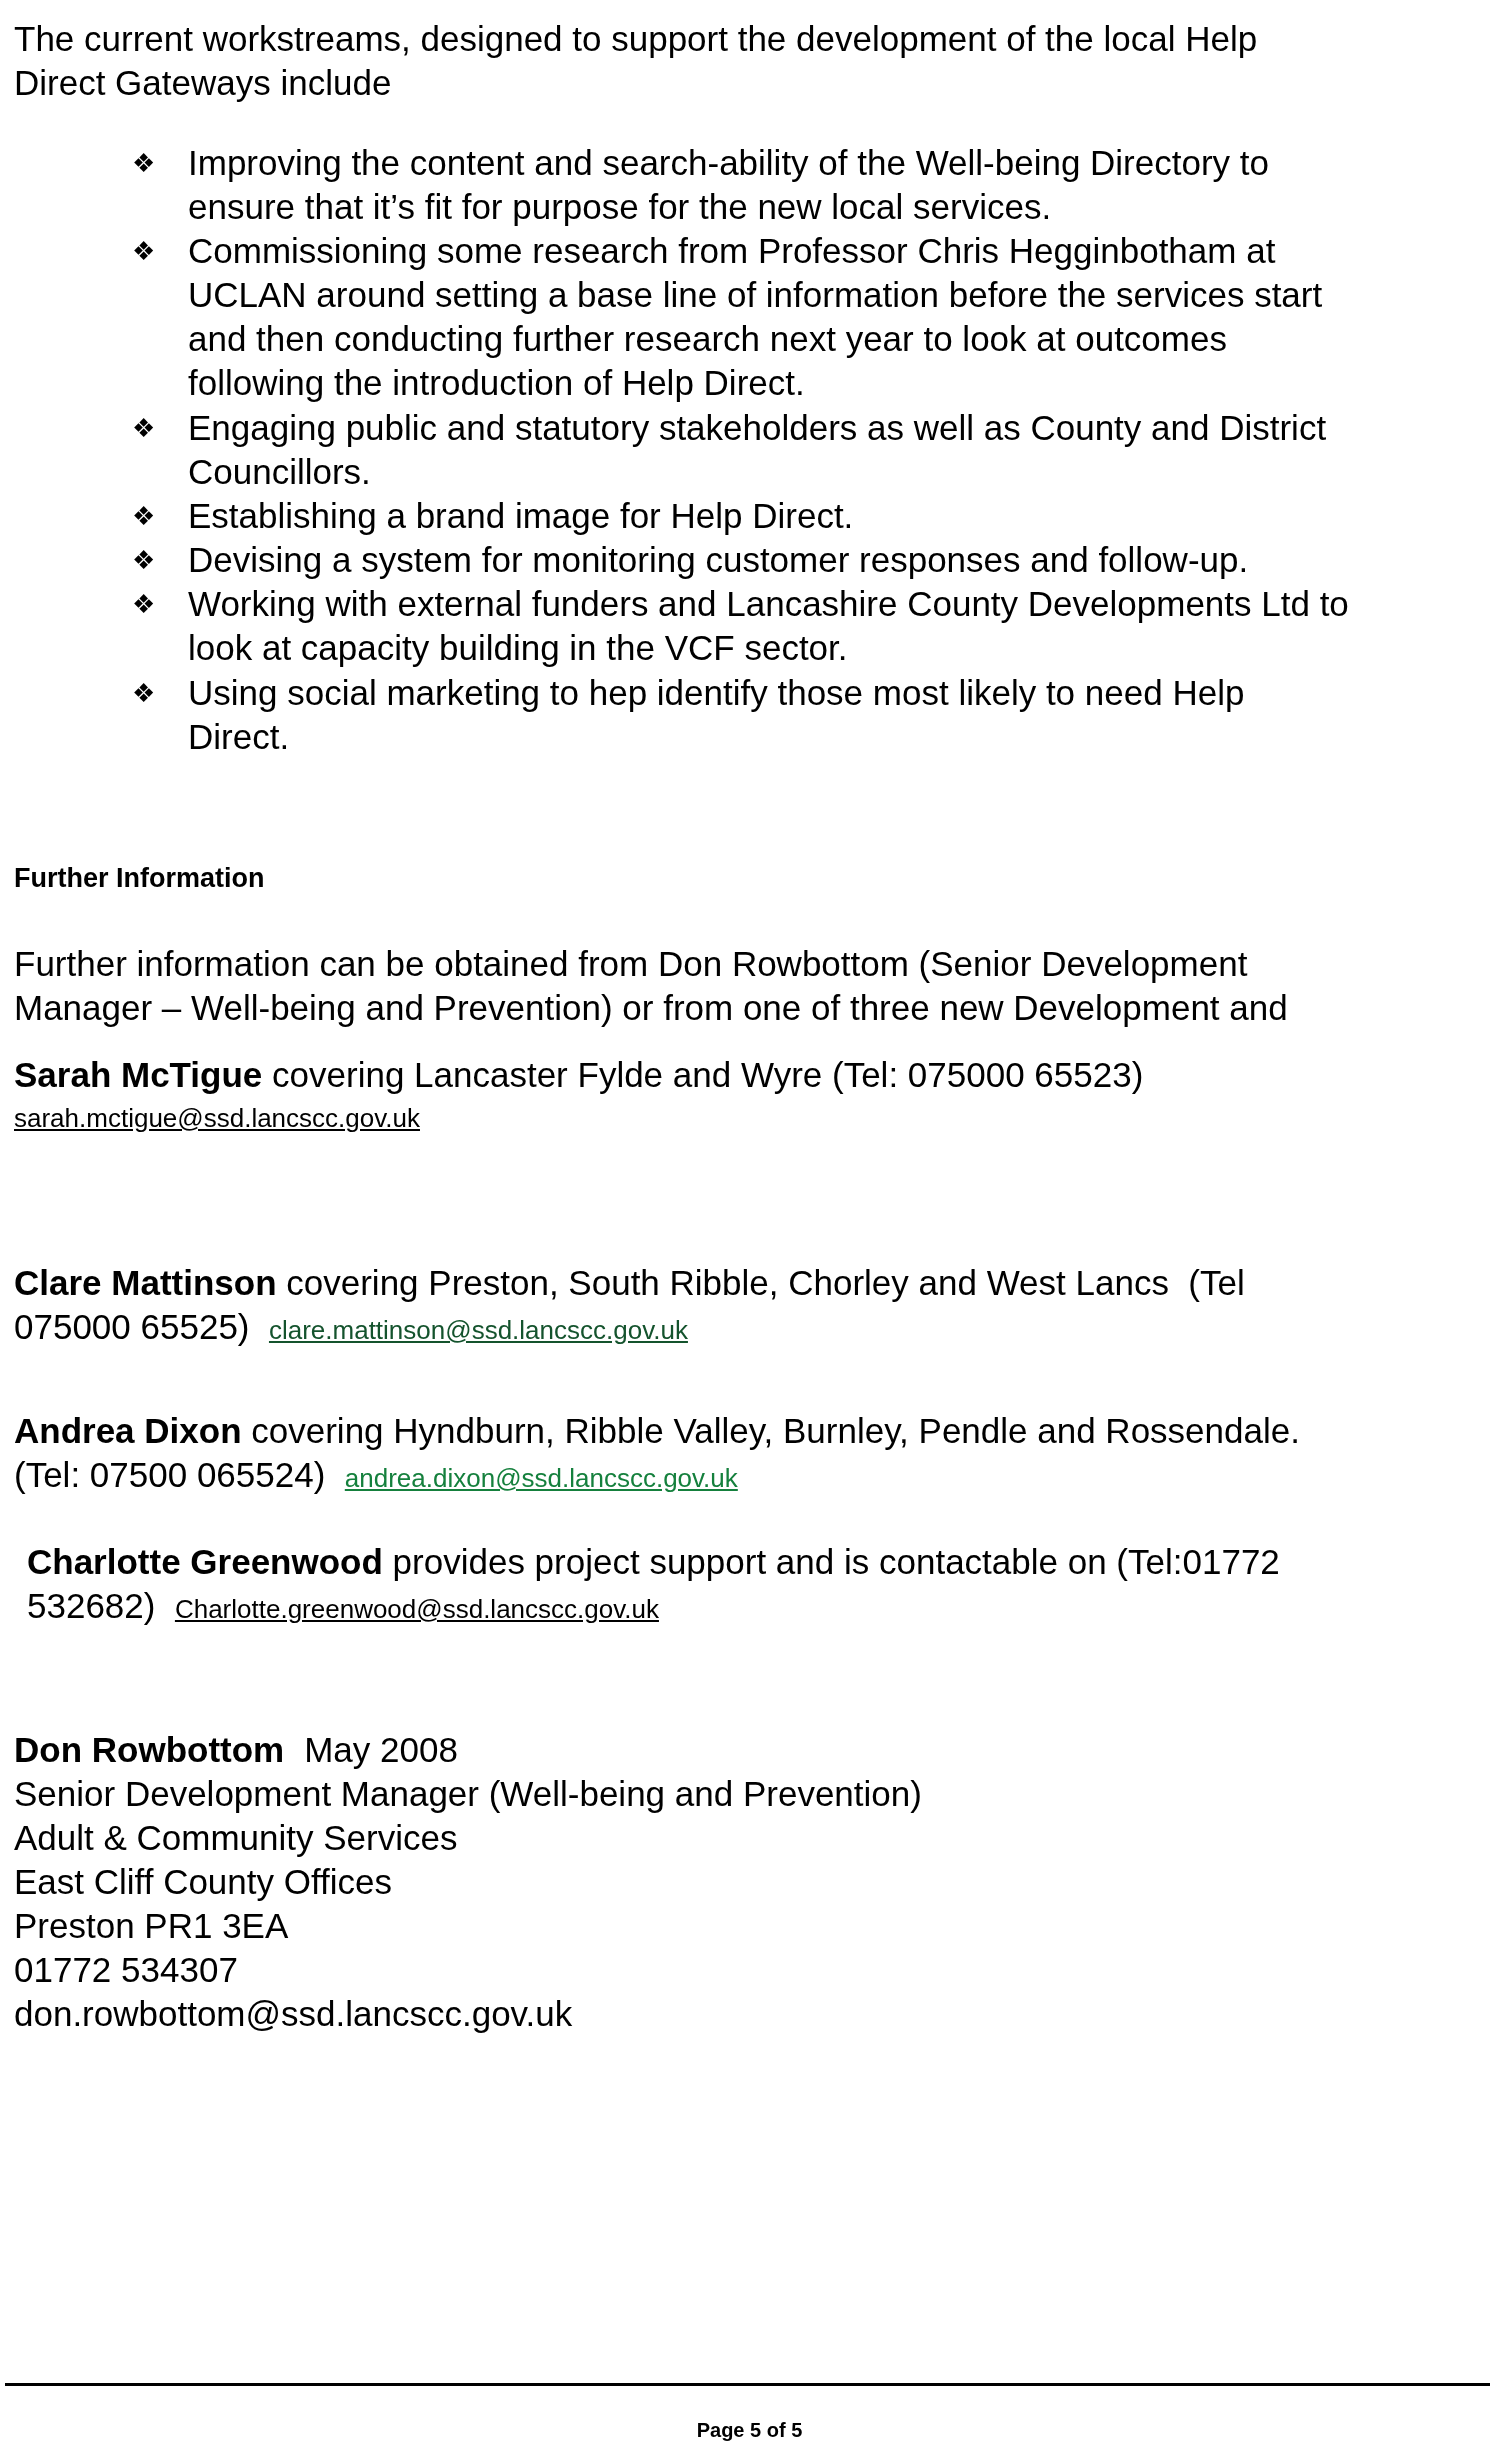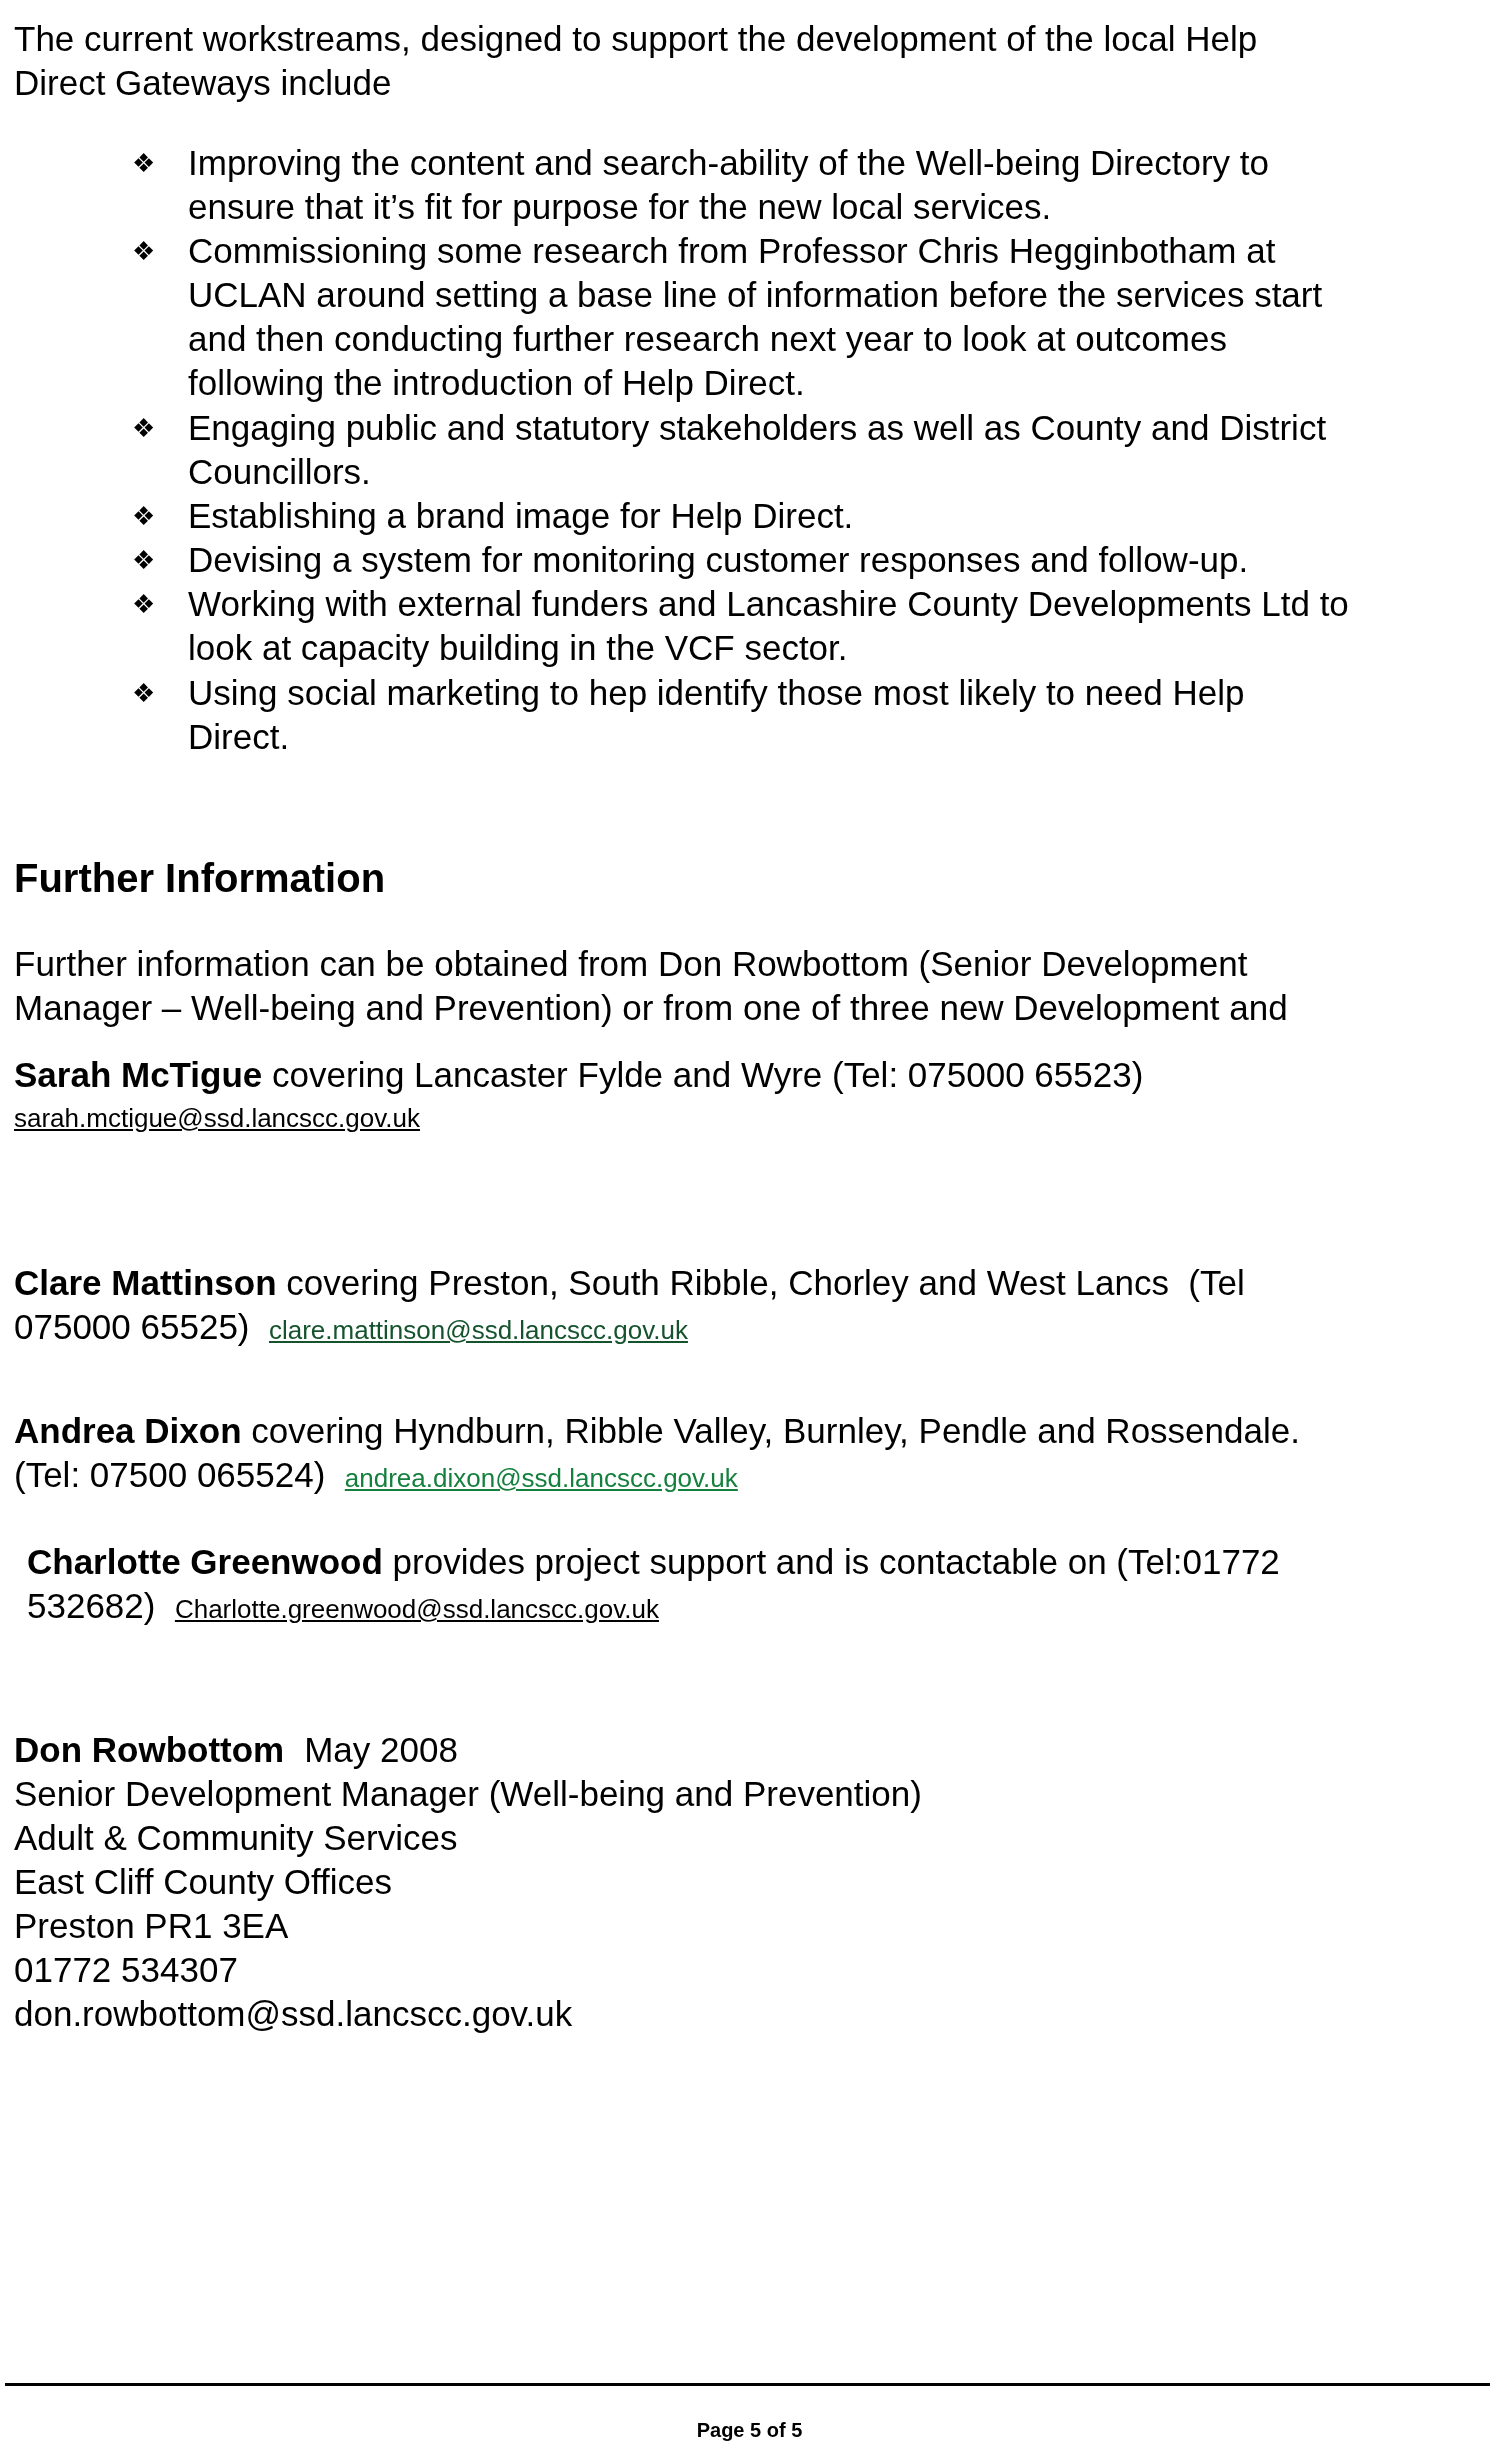--- a/index.html
+++ b/index.html
@@ -6,21 +6,21 @@
   body { width:1496px; height:2462px; position:relative; overflow:hidden;
          font-family:"Liberation Sans", sans-serif; color:#000; }
   .blk { position:absolute; left:14px; font-size:35px; line-height:44px; }
   .line { white-space:nowrap; display:block; height:44px; }
   .bullets { position:absolute; left:0; top:0; }
   .bitem { position:absolute; left:132px; font-size:35px; line-height:44px; }
   .bglyph { position:absolute; left:0; top:0; width:31px; font-size:26px; }
   .btext { position:absolute; left:56px; top:0; white-space:nowrap; }
   .bold { font-weight:bold; }
   .email { font-size:26px; text-decoration:underline; }
-  .heading { font-weight:bold; font-size:40px; }
+  .heading { font-weight:bold; font-size:27px; }
   .rule { position:absolute; left:4.6px; width:1485px; top:2383px; height:3.1px; background:#000; }
   .pagenum { position:absolute; left:0; width:1499px; text-align:center; top:2417px;
              font-size:20px; font-weight:bold; line-height:26px; }
 </style>
 </head>
 <body>
 
 <div class="blk" style="top:17px;">
   <span class="line">The current workstreams, designed to support the development of the local Help</span>
   <span class="line">Direct Gateways include</span>

